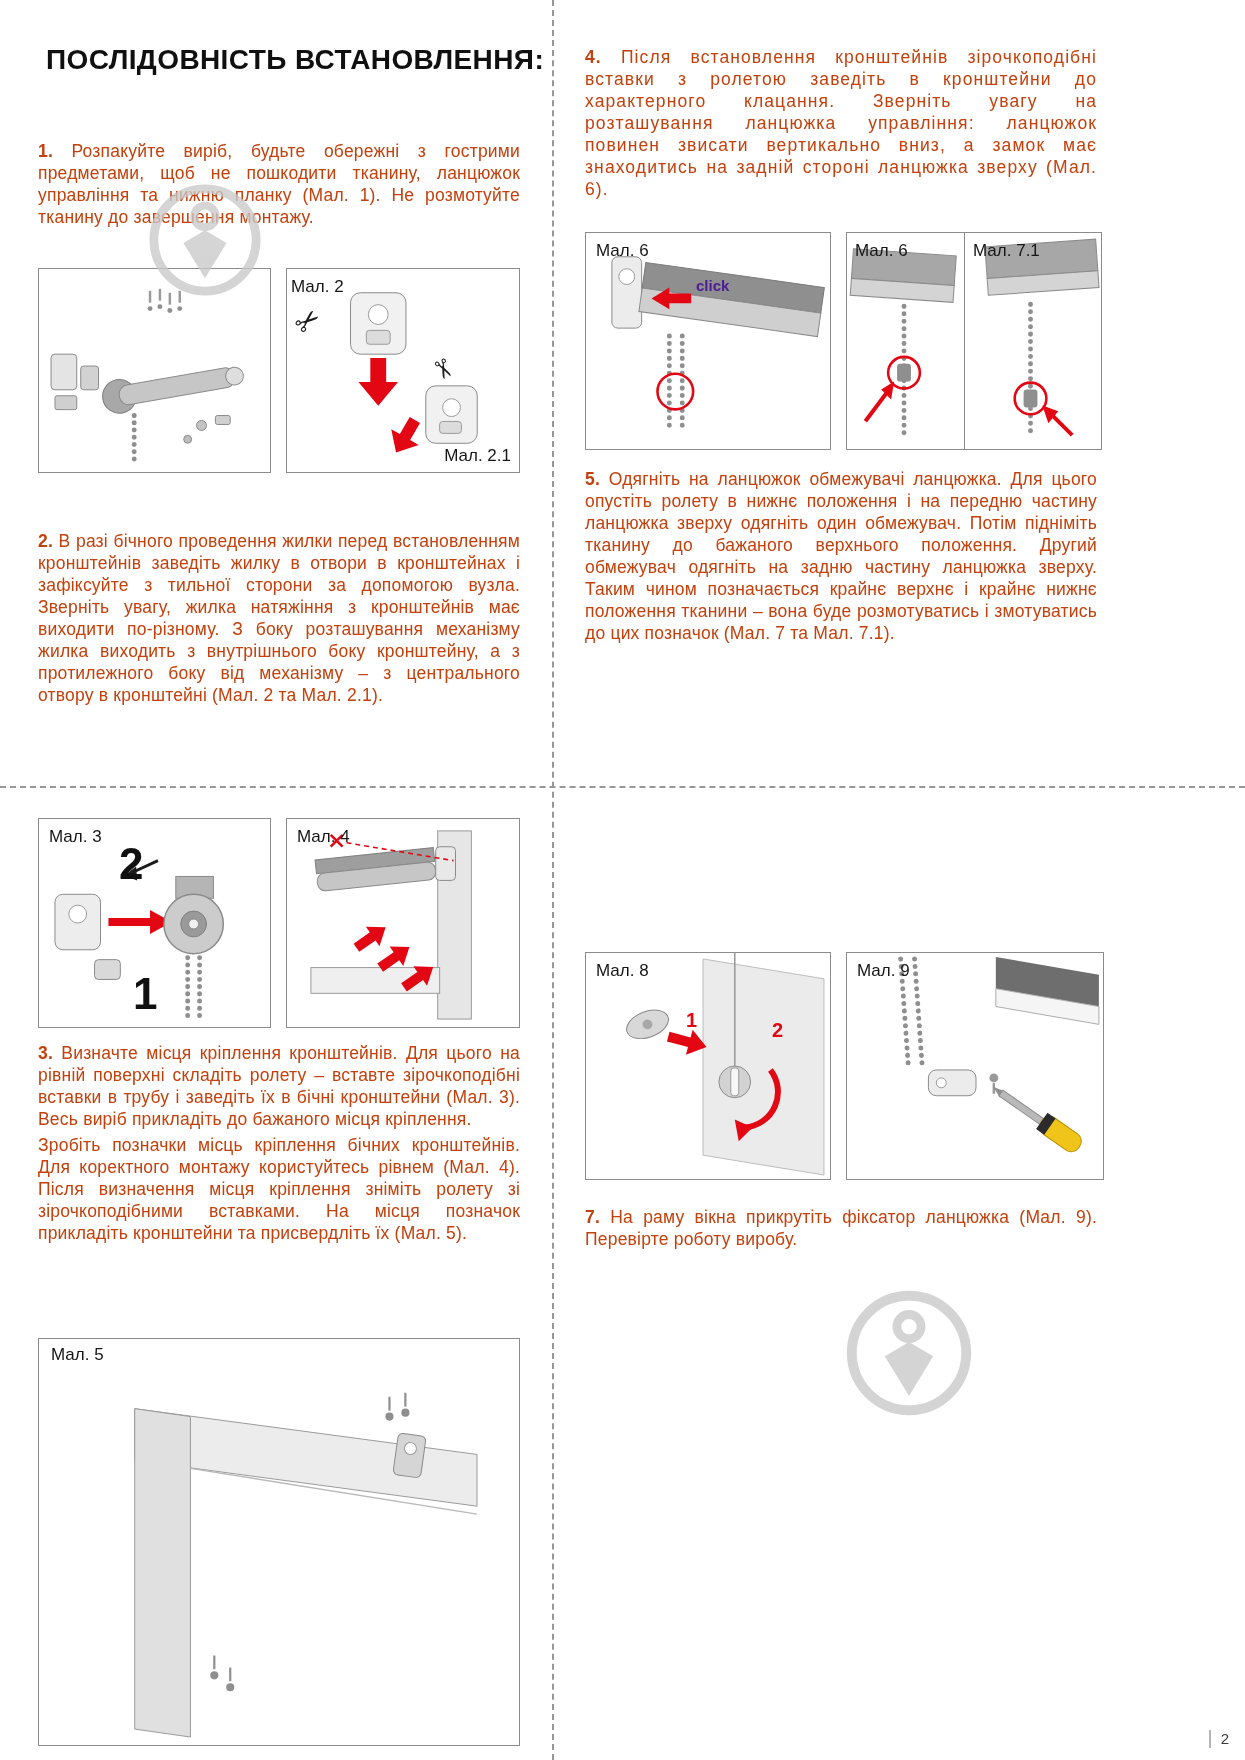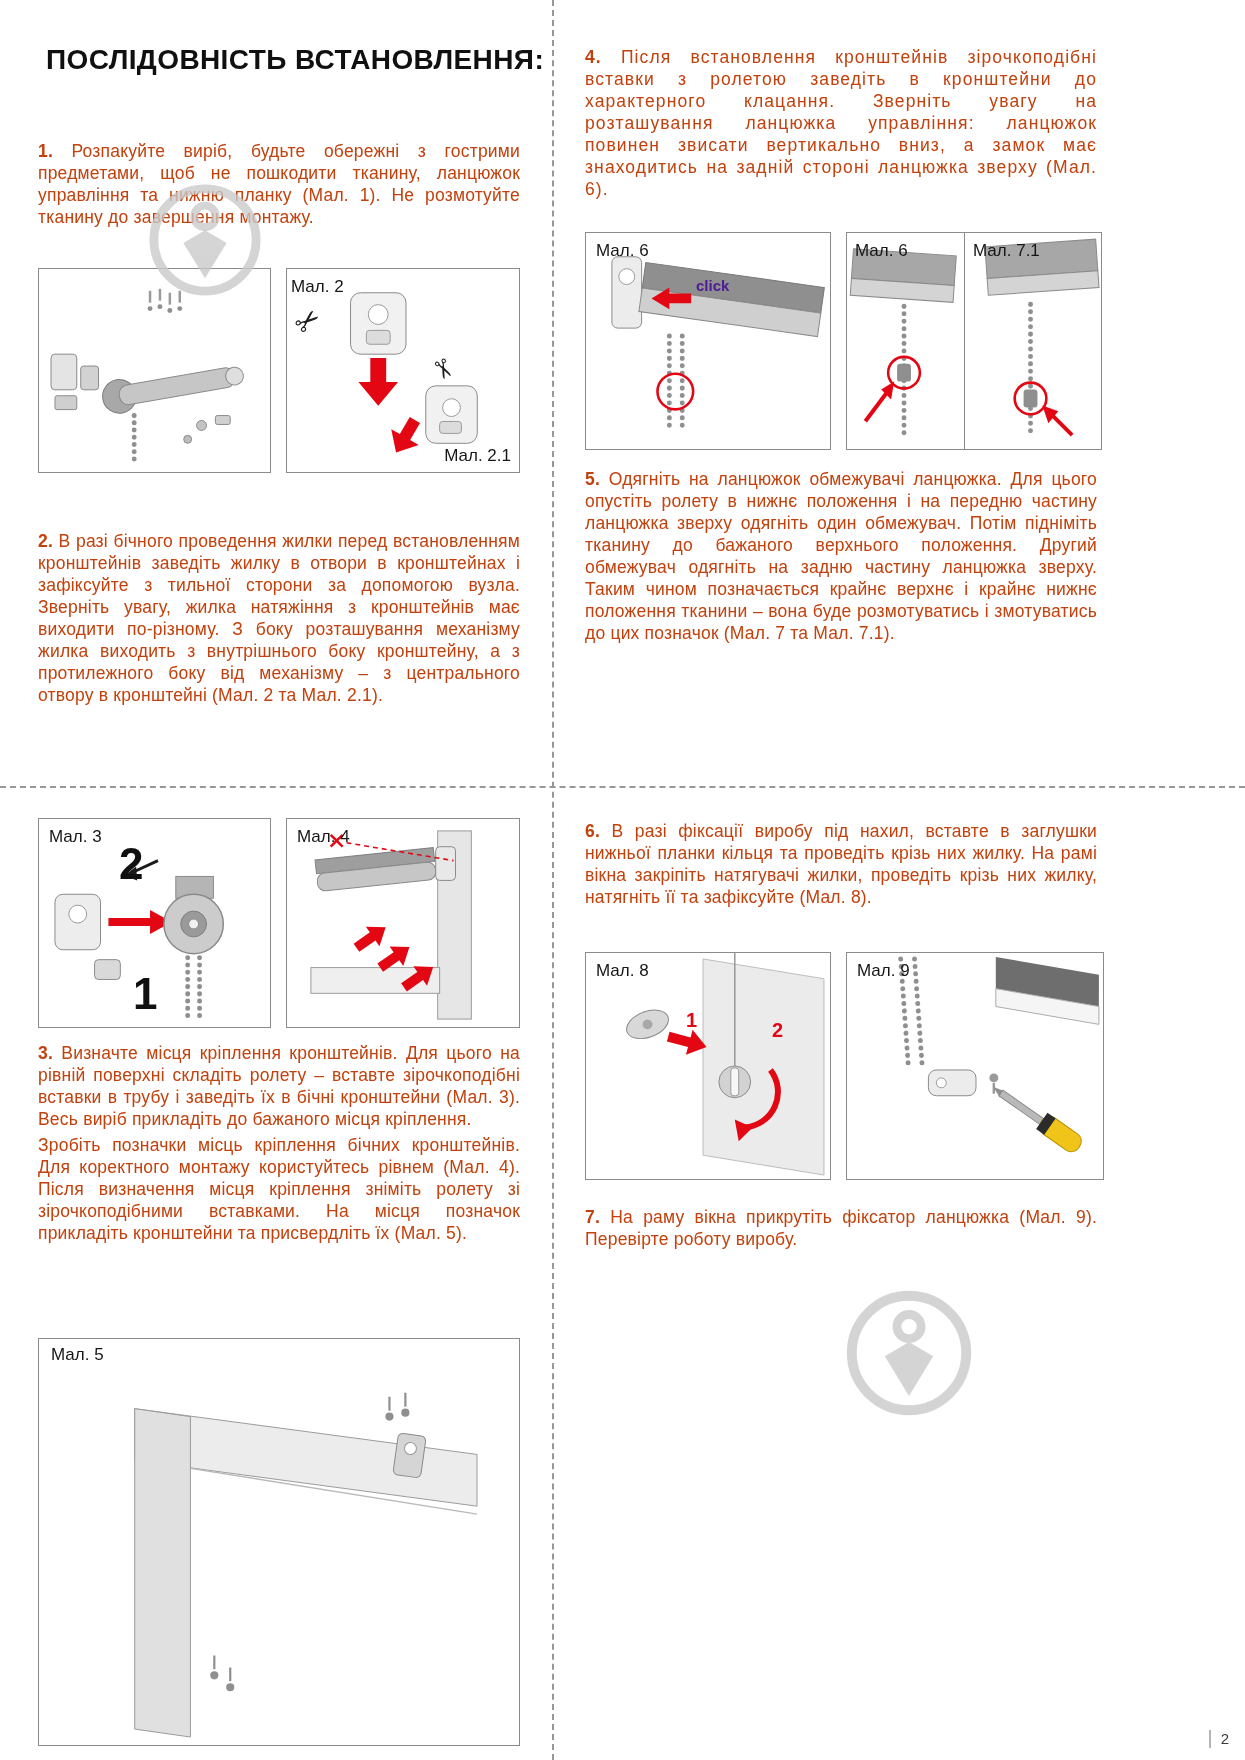--- a/index.html
+++ b/index.html
@@ -233,21 +233,20 @@
           <line x1="108" y1="204" x2="84" y2="180" stroke="#e30613" stroke-width="4"></line>
           <polygon points="78,174 94,180 84,192" fill="#e30613"></polygon>
         </svg>
         <span class="figlabel" style="left:8px; top:8px;">Мал. 7.1</span>
       </div>
     </div>
   </div>
 
   <p class="step" style="left:585px; top:468px; width:512px;"><b>5.</b> <span>Одягніть на ланцюжок обмежувачі ланцюжка. Для цього опустіть ролету в нижнє положення і на передню частину ланцюжка зверху одягніть один обмежувач. Потім підніміть тканину до бажаного верхнього положення. Другий обмежувач одягніть на задню частину ланцюжка зверху. Таким чином позначається крайнє верхнє і крайнє нижнє положення тканини – вона буде розмотуватись і змотуватись до цих позначок (Мал. 7 та Мал. 7.1).</span></p>
 
-  <p class="step" style="left:585px; top:820px; width:512px;"><b>6.</b> <span>В разі фіксації виробу під нахил, вставте в заглушки нижньої планки кільця та проведіть крізь них жилку. На рамі вікна закріпіть натягувачі жилки, проведіть крізь них жилку, натягніть її та зафіксуйте (Мал. 8).</span></p>
 
   <div class="figbox" style="left:585px; top:952px; width:246px; height:228px;">
     <svg class="figsvg" viewBox="0 0 246 228">
       <polygon points="118,6 240,26 240,224 118,204" fill="#ebebeb" stroke="#bcbcbc"></polygon>
       <line x1="150" y1="0" x2="150" y2="130" stroke="#9a9a9a" stroke-width="1.6"></line>
       <g transform="rotate(-20 62 72)">
         <ellipse cx="62" cy="72" rx="22" ry="13" fill="#d8d8d8" stroke="#8a8a8a"></ellipse>
         <circle cx="62" cy="72" r="5" fill="#a8a8a8"></circle>
       </g>
       <g transform="rotate(15 100 90)">

